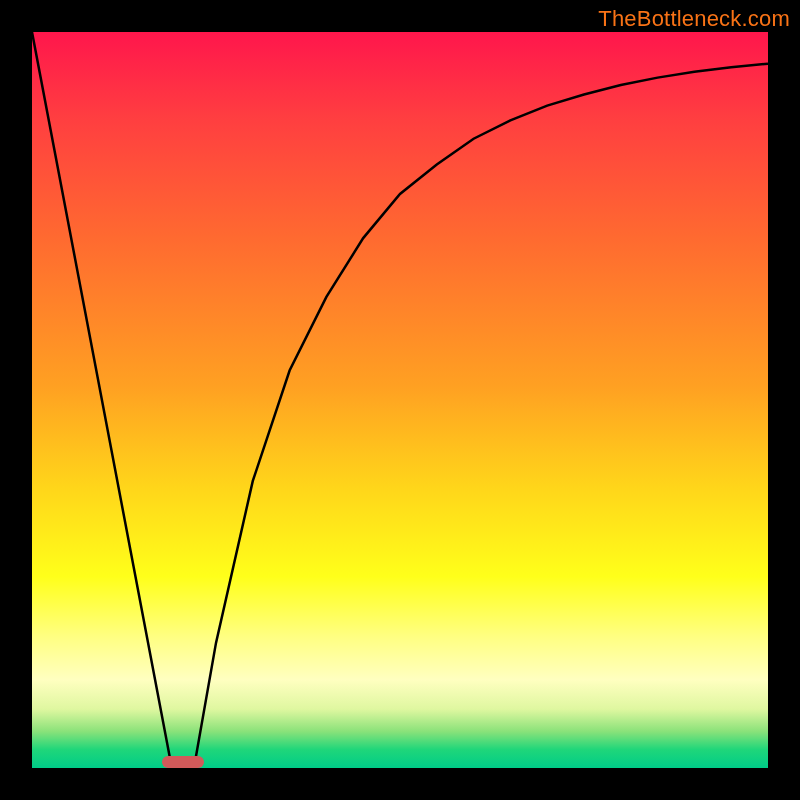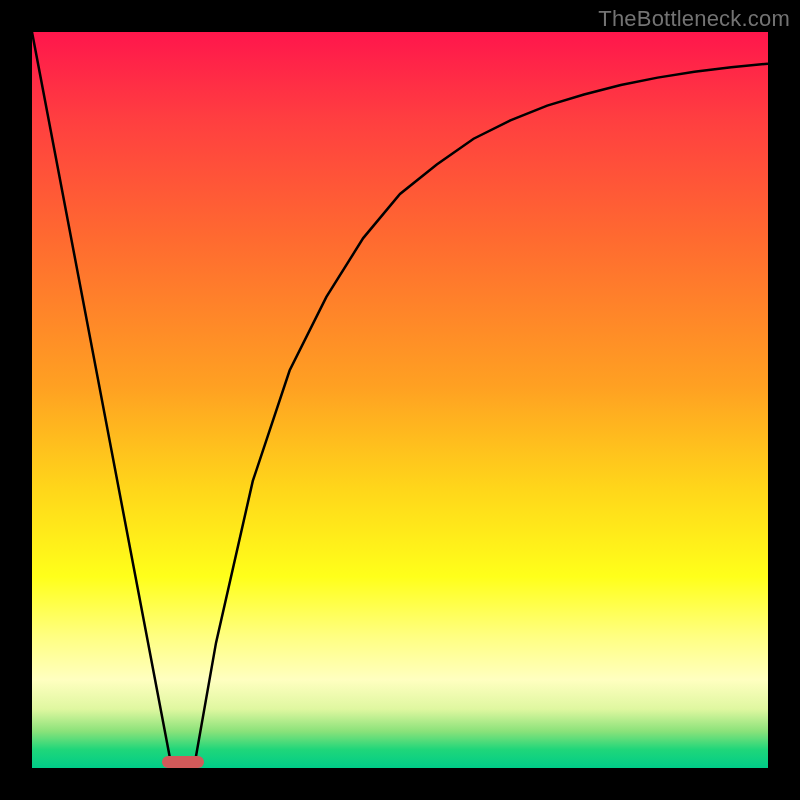--- a/index.html
+++ b/index.html
@@ -46,21 +46,21 @@
     left: 0;
     top: 0;
     width: 736px;
     height: 736px;
     display: block;
   }
   .watermark {
     position: absolute;
     top: 6px;
     right: 10px;
-    color: #737373;
+    color: #f97316;
     font-size: 22px;
     font-weight: 400;
     letter-spacing: 0.2px;
     user-select: none;
   }
   .marker {
     position: absolute;
     width: 42px;
     height: 12px;
     background: #d15a5a;

